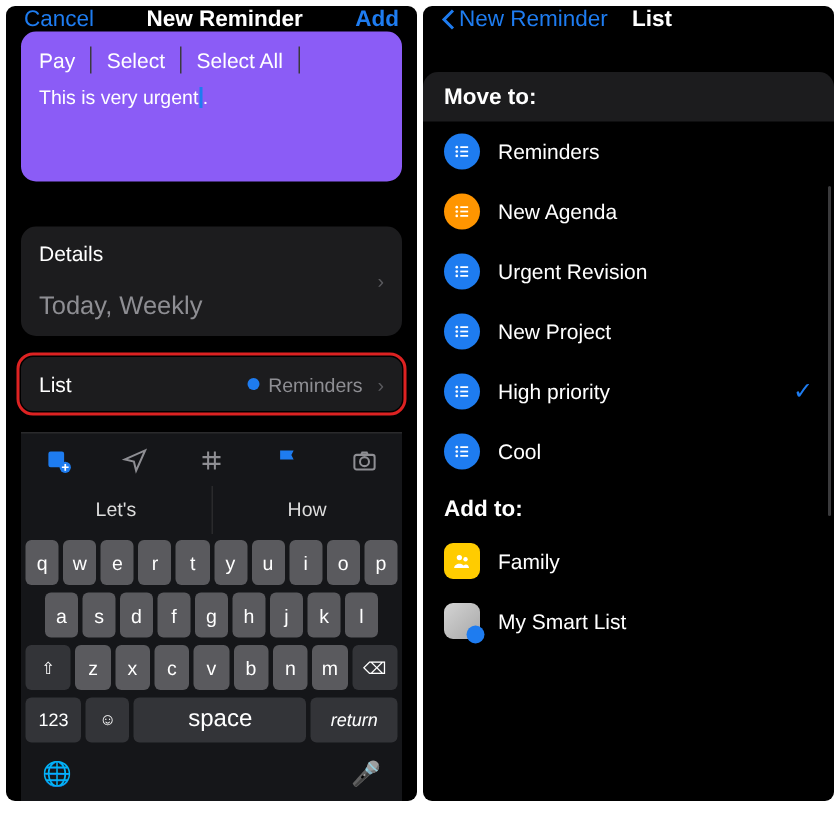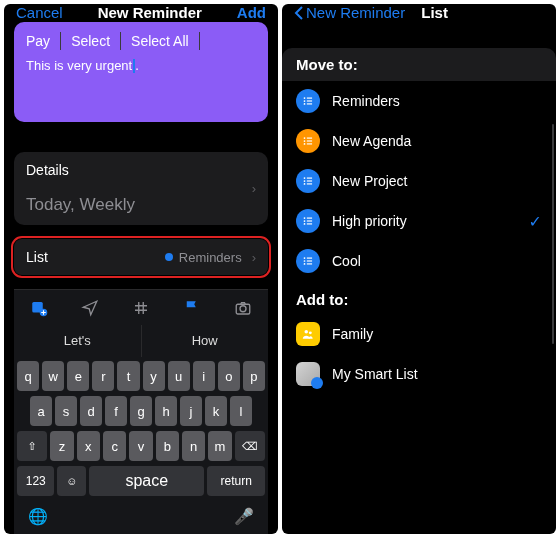--- a/index.html
+++ b/index.html
@@ -34,21 +34,21 @@
   .toolbar .ic svg { width: 18px; height: 18px; }
   .toolbar .active { color: #1e7cf0; }
   .sugg { display: flex; height: 32px; }
   .sugg div { flex: 1; text-align: center; line-height: 32px; color: #ddd; font-size: 13px; border-right: 1px solid #2a2a2c; }
   .sugg div:last-child { border-right: none; }
   .keys { padding: 4px 3px 2px; }
   .krow { display: flex; gap: 3px; margin-bottom: 5px; justify-content: center; }
   .key { background: #5a5a5e; color: #fff; border-radius: 4px; height: 30px; flex: 1; min-width: 0; display: flex; align-items: center; justify-content: center; font-size: 13px; }
   .key.mod { background: #333438; font-size: 11px; }
   .key.space { flex: 4; font-size: 16px; }
-  .key.ret { flex: 2; font-size: 12px; }
+  .key.ret { flex: 2; font-size: 12px; font-style: italic; }
   .key.num { flex: 1.3; font-size: 12px; }
   .kbbottom { display:flex; justify-content: space-between; padding: 4px 14px 8px; color:#ccc; font-size:16px;}
   
   .subtext { color: #8e8e93; font-size: 12px; text-align: center; padding: 6px 10px 12px; }
   .section-h { color: #fff; font-size: 15px; font-weight: 600; padding: 8px 14px; background: #1c1c1e; border-top-left-radius: 10px; border-top-right-radius:10px; margin-top: 2px;}
   .list { display: flex; flex-direction: column; }
   .li { display: flex; align-items: center; gap: 12px; padding: 8px 14px; color: #fff; font-size: 14px; }
   .li .ck { margin-left: auto; color: #1e7cf0; font-size: 16px; }
   .badge { width: 24px; height: 24px; border-radius: 50%; display:flex; align-items:center; justify-content:center; }
   .badge svg { width: 14px; height: 14px; }
@@ -238,20 +238,33 @@
         <span class="badge b-blue">
           <svg viewBox="0 0 24 24" fill="#fff">
             <circle cx="6" cy="7" r="1.5"></circle>
             <circle cx="6" cy="12" r="1.5"></circle>
             <circle cx="6" cy="17" r="1.5"></circle>
             <rect x="10" y="6" width="9" height="2"></rect>
             <rect x="10" y="11" width="9" height="2"></rect>
             <rect x="10" y="16" width="9" height="2"></rect>
           </svg>
         </span>
+        <span>Urgent Revision</span>
+      </div>
+      <div class="li">
+        <span class="badge b-blue">
+          <svg viewBox="0 0 24 24" fill="#fff">
+            <circle cx="6" cy="7" r="1.5"></circle>
+            <circle cx="6" cy="12" r="1.5"></circle>
+            <circle cx="6" cy="17" r="1.5"></circle>
+            <rect x="10" y="6" width="9" height="2"></rect>
+            <rect x="10" y="11" width="9" height="2"></rect>
+            <rect x="10" y="16" width="9" height="2"></rect>
+          </svg>
+        </span>
         <span>New Project</span>
       </div>
       <div class="li">
         <span class="badge b-blue">
           <svg viewBox="0 0 24 24" fill="#fff">
             <circle cx="6" cy="7" r="1.5"></circle>
             <circle cx="6" cy="12" r="1.5"></circle>
             <circle cx="6" cy="17" r="1.5"></circle>
             <rect x="10" y="6" width="9" height="2"></rect>
             <rect x="10" y="11" width="9" height="2"></rect>

